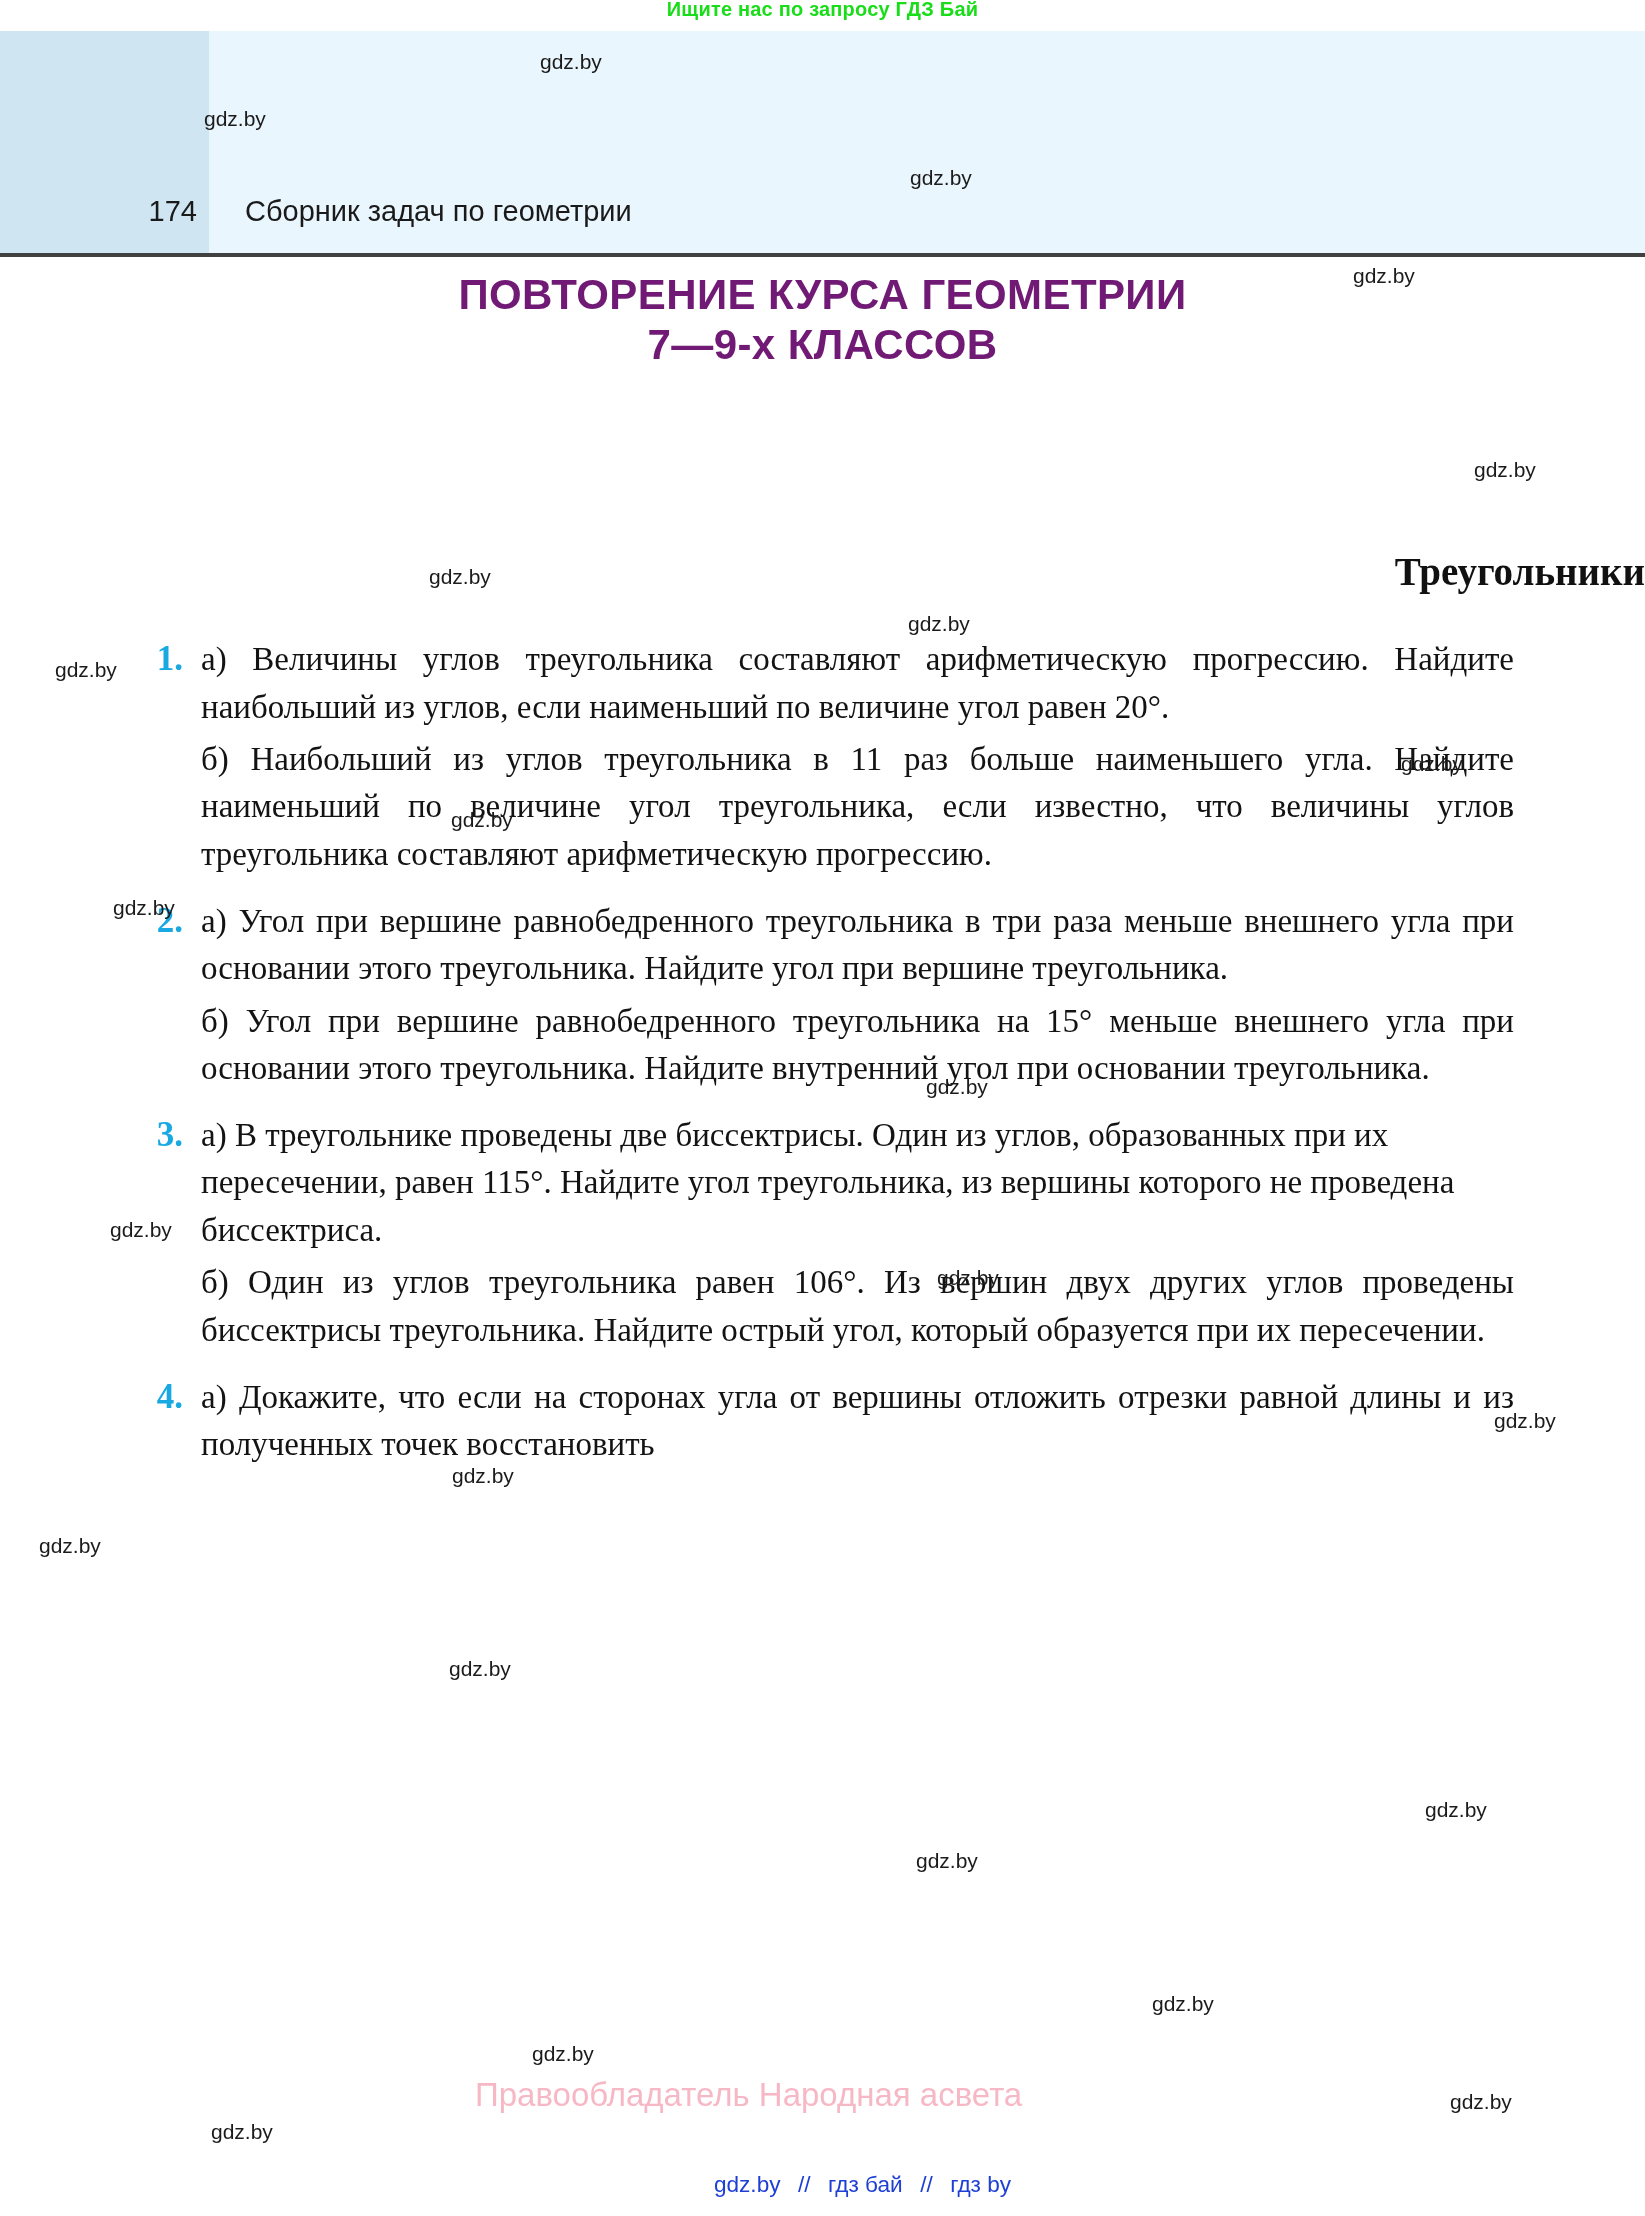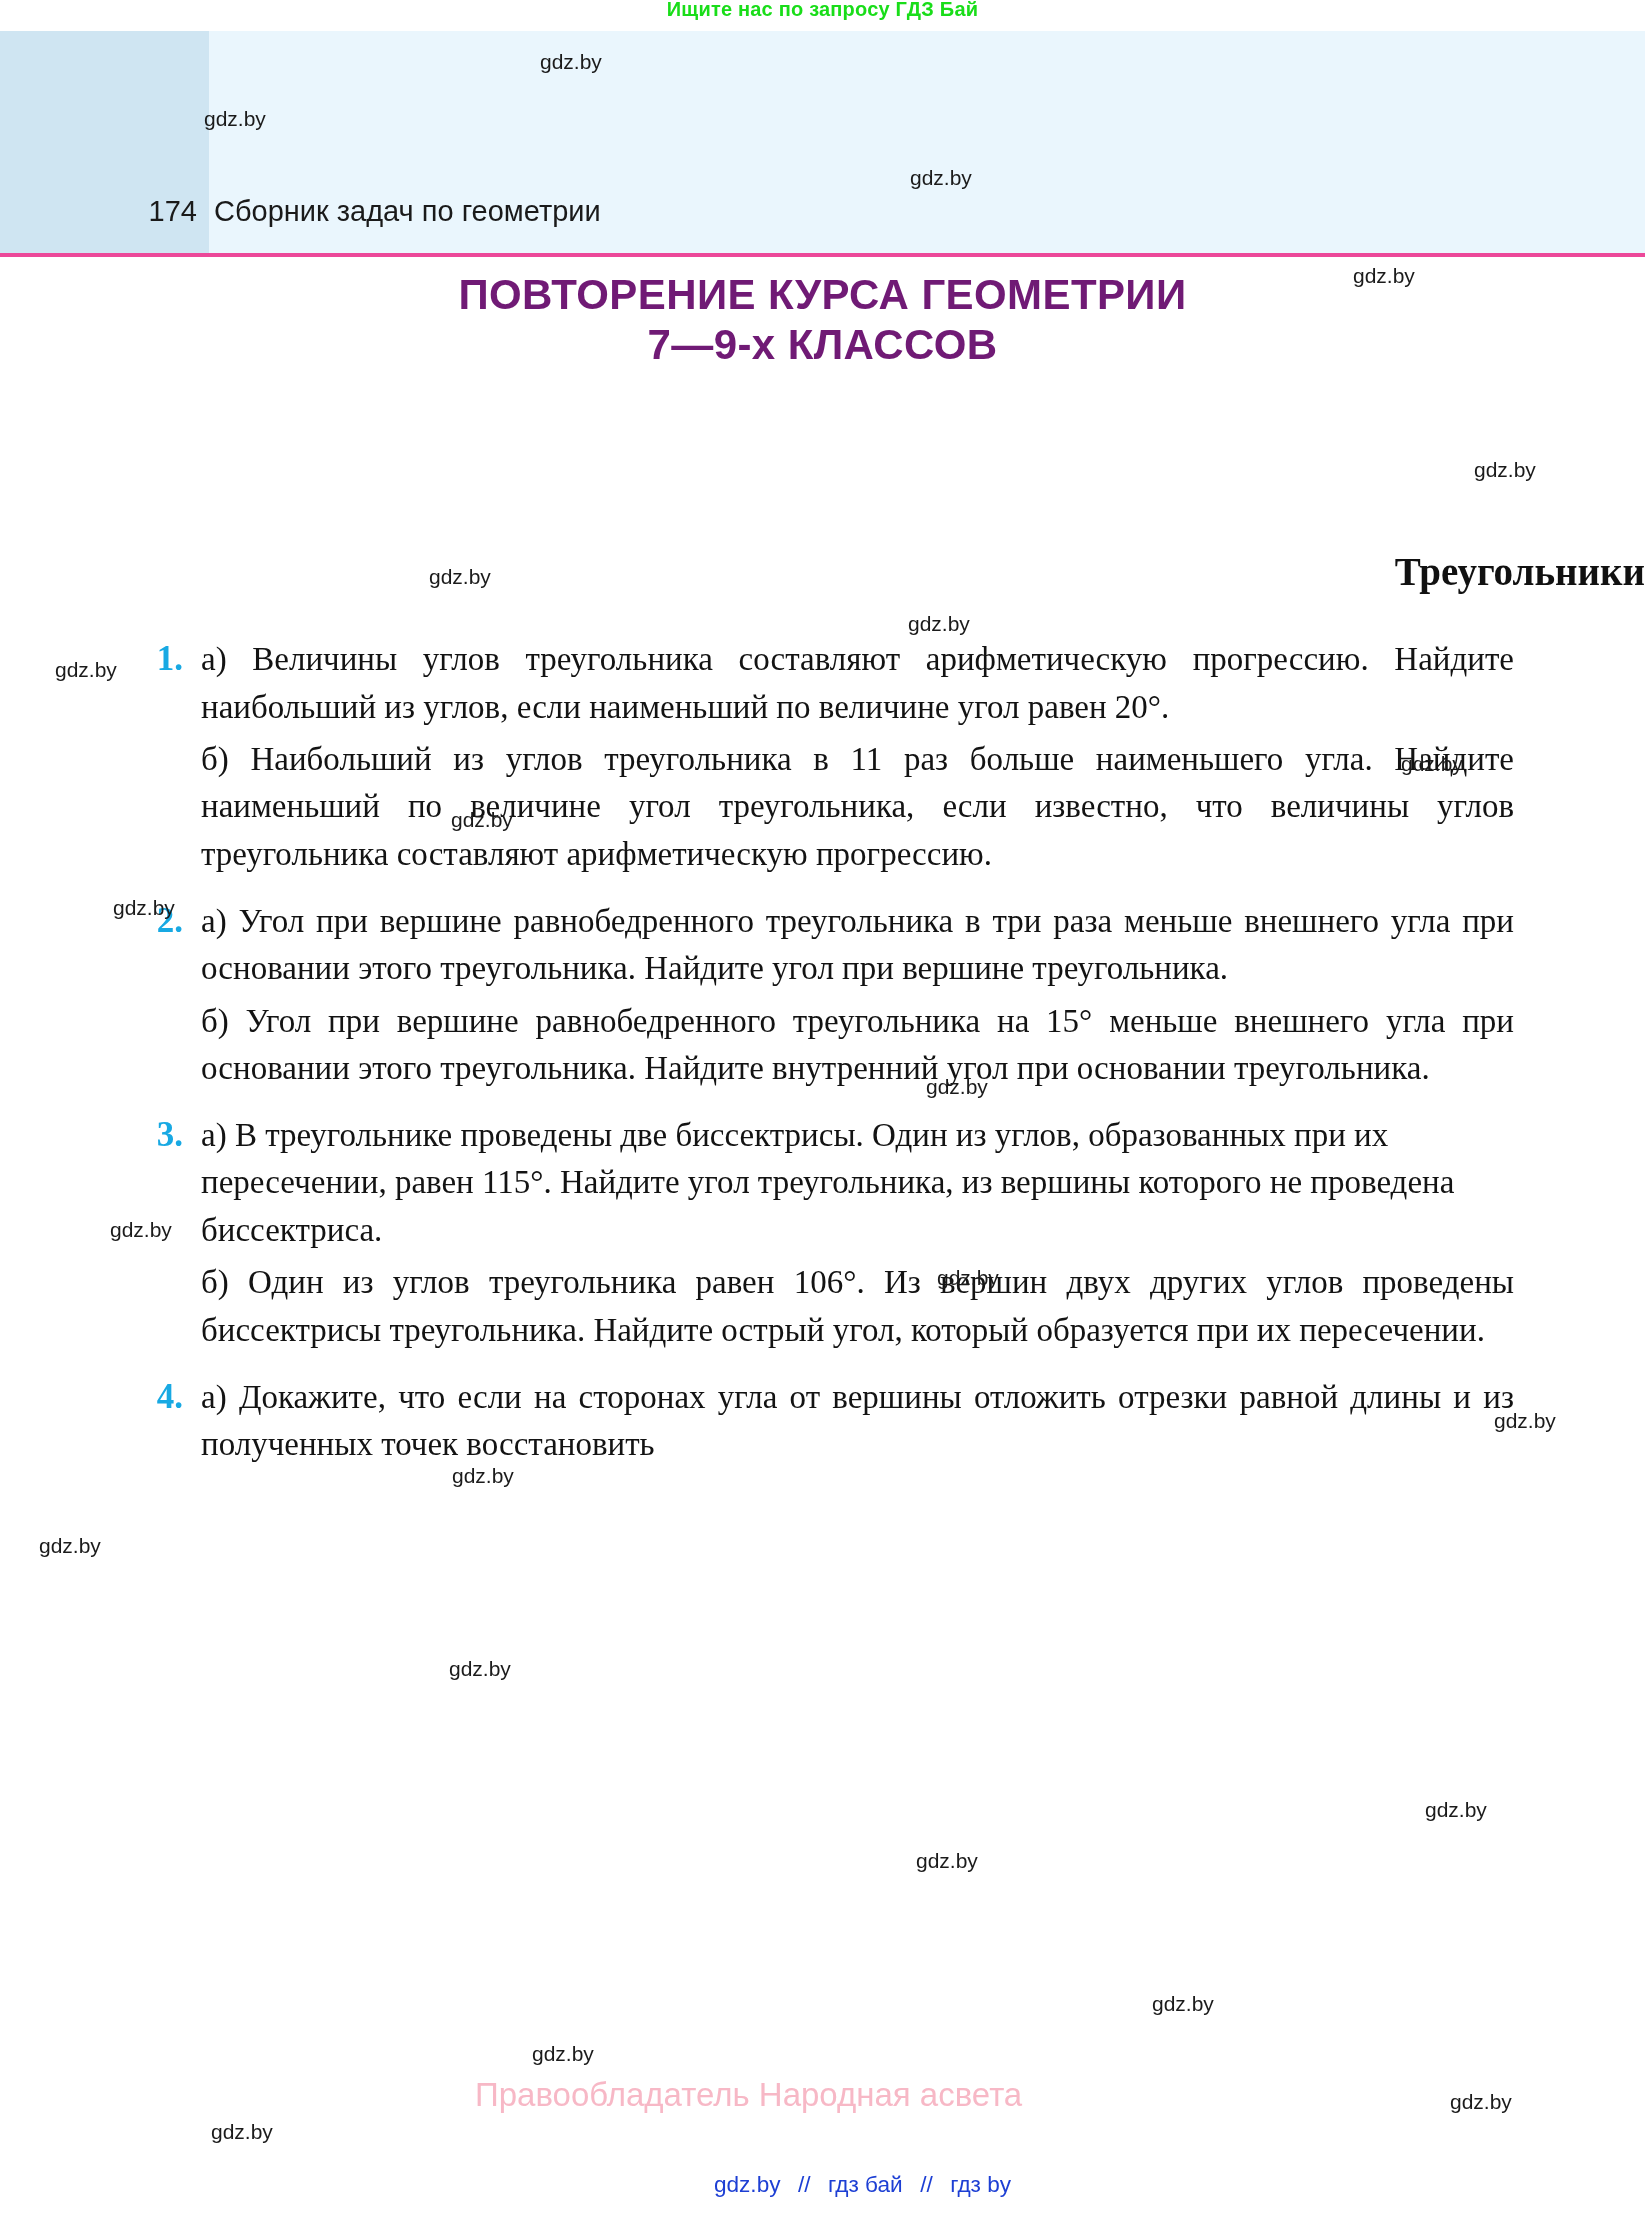--- a/index.html
+++ b/index.html
@@ -40,21 +40,21 @@
   }
 
   
   .header-band {
     position: absolute;
     left: 0;
     top: 31px;
     width: 1645px;
     height: 226px;
     background: #eaf6fd;
-    border-bottom: 4px solid #ec4899;
+    border-bottom: 4px solid #404040;
     box-sizing: border-box;
   }
   .header-band .left-strip {
     position: absolute;
     left: 0;
     top: 0;
     width: 209px;
     height: 100%;
     background: #cfe5f2;
   }
@@ -69,21 +69,21 @@
   }
   .header-line .page-number {
     width: 197px;
     text-align: right;
     font-family: "Liberation Sans", sans-serif;
     font-size: 29px;
     color: #1a1a1a;
     line-height: 1;
   }
   .header-line .running-title {
-    margin-left: 17px;
+    margin-left: 48px;
     font-family: "Liberation Sans", sans-serif;
     font-size: 29px;
     color: #1a1a1a;
     line-height: 1;
     white-space: nowrap;
   }
 
   
   .chapter-title {
     position: absolute;

